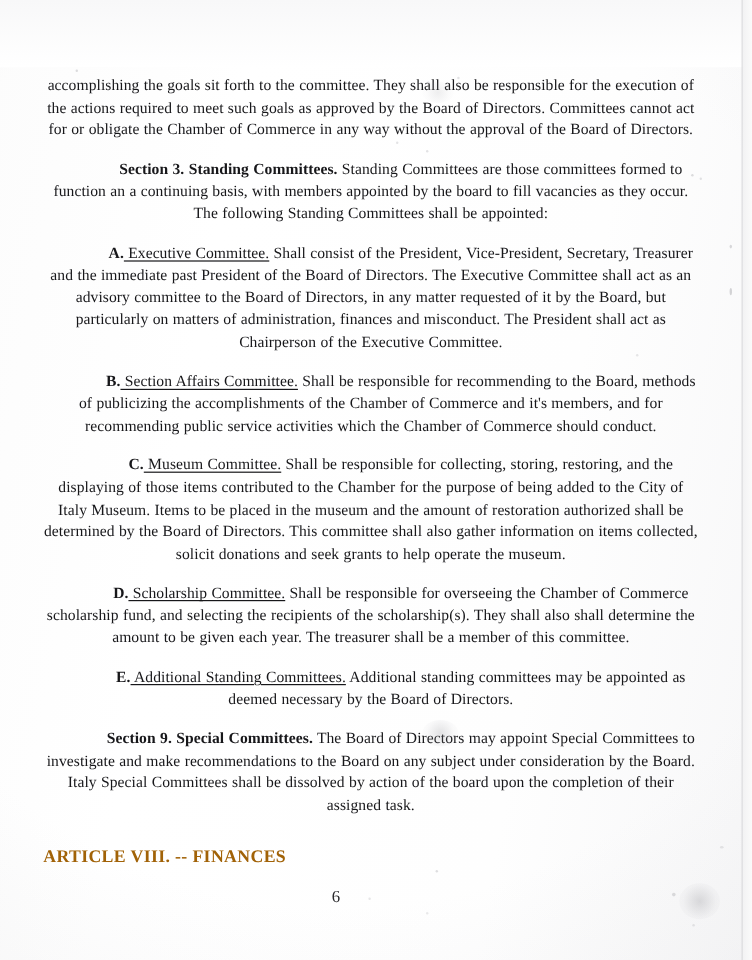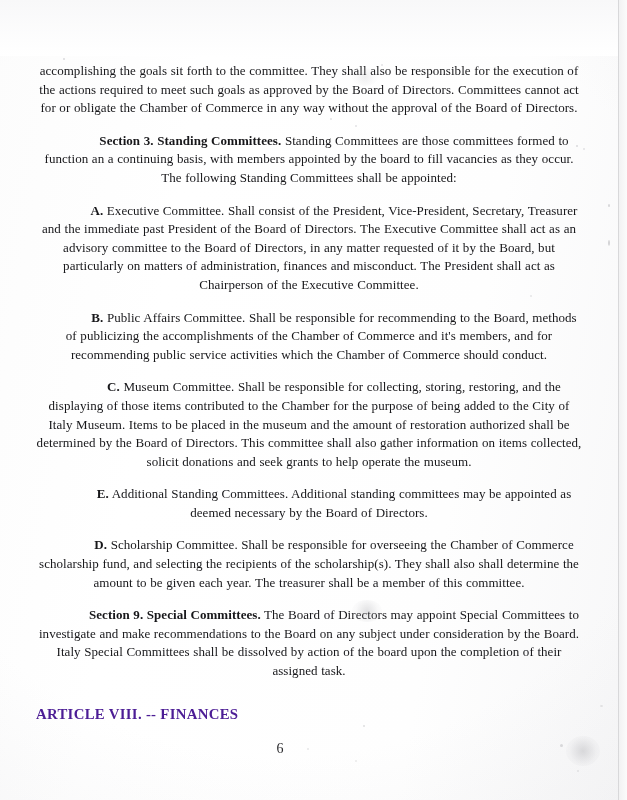--- a/index.html
+++ b/index.html
@@ -71,28 +71,29 @@
     letter-spacing: 0.05px;
     word-spacing: 0.3px;
   }
   p.indent {
     text-indent: 50px;
   }
   .lead {
     font-weight: bold;
   }
   .uline {
+    text-decoration: underline;
     text-underline-offset: 1.5px;
   }
   h2.article {
     margin: 0 0 14px 0;
     font-size: 14.8px;
     line-height: 19px;
     font-weight: bold;
-    color: #4c1d95;
+    color: #a16207;
     letter-spacing: 0.3px;
   }
   .spacer-md { height: 10px; }
 
   .page-number {
     position: absolute;
     top: 741px;
     left: 0;
     width: 560px;
     text-align: center;
@@ -125,27 +126,27 @@
   <div class="page-edge-right-shadow"></div>
 
   <div class="content">
 
     <p class="para"><span>accomplishing the goals sit forth to the committee. They shall also be responsible for the execution of the actions required to meet such goals as approved by the Board of Directors. Committees cannot act for or obligate the Chamber of Commerce in any way  without the approval of the Board of Directors.</span></p>
 
     <p class="para indent"><span class="lead">Section 3. Standing Committees.</span><span> Standing Committees are those committees formed to function an a continuing basis, with members appointed by the board to fill vacancies as they occur. The following Standing Committees shall be appointed:</span></p>
 
     <p class="para indent"><span class="lead">A.</span><span class="uline"> Executive Committee.</span><span> Shall consist of the President, Vice-President, Secretary, Treasurer and the immediate past President of the Board of Directors. The Executive Committee shall act as an advisory committee to the Board of Directors, in any matter requested of it by the Board, but particularly on matters of administration, finances and misconduct. The President shall act as Chairperson of the Executive Committee.</span></p>
 
-    <p class="para indent"><span class="lead">B.</span><span class="uline"> Public Affairs Committee.</span><span> Shall be responsible for recommending to the Board, methods of publicizing the accomplishments of the Chamber of Commerce and it's members, and for recommending public service activities which the Chamber of Commerce should conduct.</span></p>
+    <p class="para indent"><span class="lead">B.</span><span class="uline"> Section Affairs Committee.</span><span> Shall be responsible for recommending to the Board, methods of publicizing the accomplishments of the Chamber of Commerce and it's members, and for recommending public service activities which the Chamber of Commerce should conduct.</span></p>
 
     <p class="para indent"><span class="lead">C.</span><span class="uline"> Museum Committee.</span><span>  Shall be responsible for collecting, storing, restoring, and the displaying of those items contributed to the Chamber for the purpose of being added to the City of Italy  Museum. Items to be placed in the museum and the amount of restoration authorized shall be determined by the Board of Directors. This committee shall also gather information on items collected, solicit donations and seek grants to help operate the museum.</span></p>
 
+    <p class="para indent"><span class="lead">D.</span><span class="uline"> Scholarship Committee.</span><span>  Shall be responsible for overseeing the Chamber of Commerce scholarship fund, and selecting the recipients of the scholarship(s). They shall also shall determine the amount to be given each year. The treasurer shall be a member of this committee.</span></p>
+
     <p class="para indent"><span class="lead">E.</span><span class="uline"> Additional Standing Committees.</span><span> Additional standing committees may be appointed as deemed necessary by the Board of Directors.</span></p>
-
-    <p class="para indent"><span class="lead">D.</span><span class="uline"> Scholarship Committee.</span><span>  Shall be responsible for overseeing the Chamber of Commerce scholarship fund, and selecting the recipients of the scholarship(s). They shall also shall determine the amount to be given each year. The treasurer shall be a member of this committee.</span></p>
 
     <p class="para indent"><span class="lead">Section 9. Special Committees.</span><span> The Board of Directors may appoint Special Committees to investigate and make recommendations to the Board on any subject under consideration by the Board. Italy Special Committees shall be dissolved by action of the board upon the completion of their assigned task.</span></p>
 
     <div class="spacer-md"></div>
 
     <h2 class="article">ARTICLE VIII. -- FINANCES</h2>
 
   </div>
 
   <div class="page-number">6</div>

